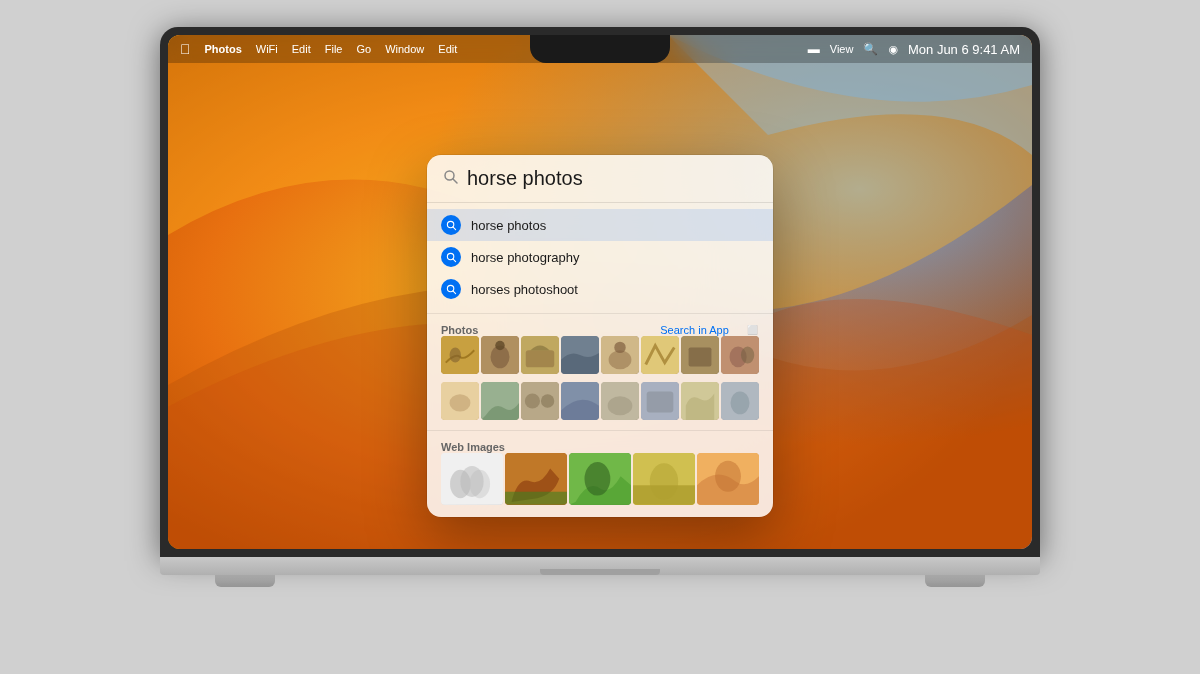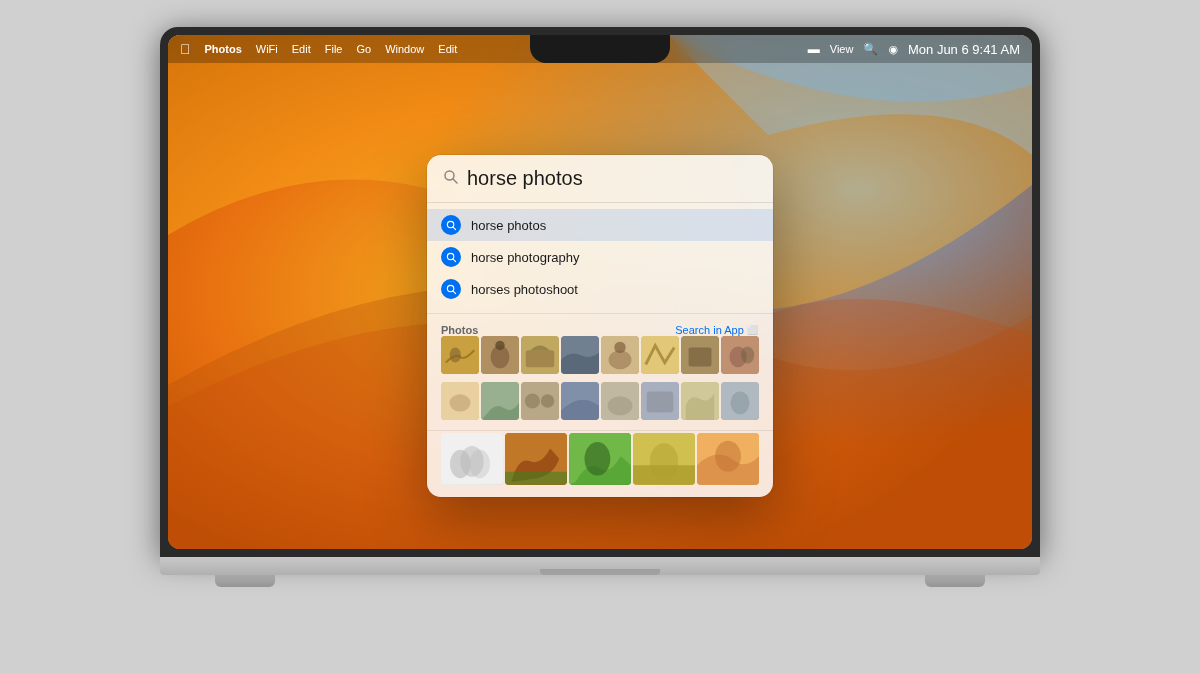--- a/index.html
+++ b/index.html
@@ -187,21 +187,21 @@
       color: #666;
       text-transform: none;
     }
 
     .section-action {
       font-size: 11px;
       color: #0070f3;
       cursor: pointer;
       display: flex;
       align-items: center;
-      gap: 4px;
+      gap: 19px;
     }
 
     .photos-grid {
       display: grid;
       grid-template-columns: repeat(8, 1fr);
       gap: 2px;
       padding: 0 14px 8px;
     }
 
     .photo-thumb {
@@ -559,20 +559,23 @@
           <div class="photo-thumb pt-16">
             <svg class="photo-canvas" viewBox="0 0 40 40">
                 <rect fill="#b0b8c0" width="40" height="40"></rect>
                 <ellipse cx="20" cy="22" rx="10" ry="12" fill="#8898a0" opacity="0.6"></ellipse>
               </svg>
           </div>
         </div>
 
         <div class="divider"></div>
 
+        <div class="section-header">
+          <span class="section-title">Web Images</span>
+        </div>
 
         <div class="web-photos-grid">
           <div class="photo-thumb wi-1" style="aspect-ratio:1.2">
             <svg class="photo-canvas" viewBox="0 0 48 40">
                 <rect fill="#f0f0f0" width="48" height="40"></rect>
                 <ellipse cx="15" cy="24" rx="8" ry="11" fill="#c0c0c0" opacity="0.7"></ellipse>
                 <ellipse cx="30" cy="24" rx="8" ry="11" fill="#d0d0d0" opacity="0.6"></ellipse>
                 <ellipse cx="24" cy="22" rx="9" ry="12" fill="#b8b8b8" opacity="0.5"></ellipse>
               </svg>
           </div>

